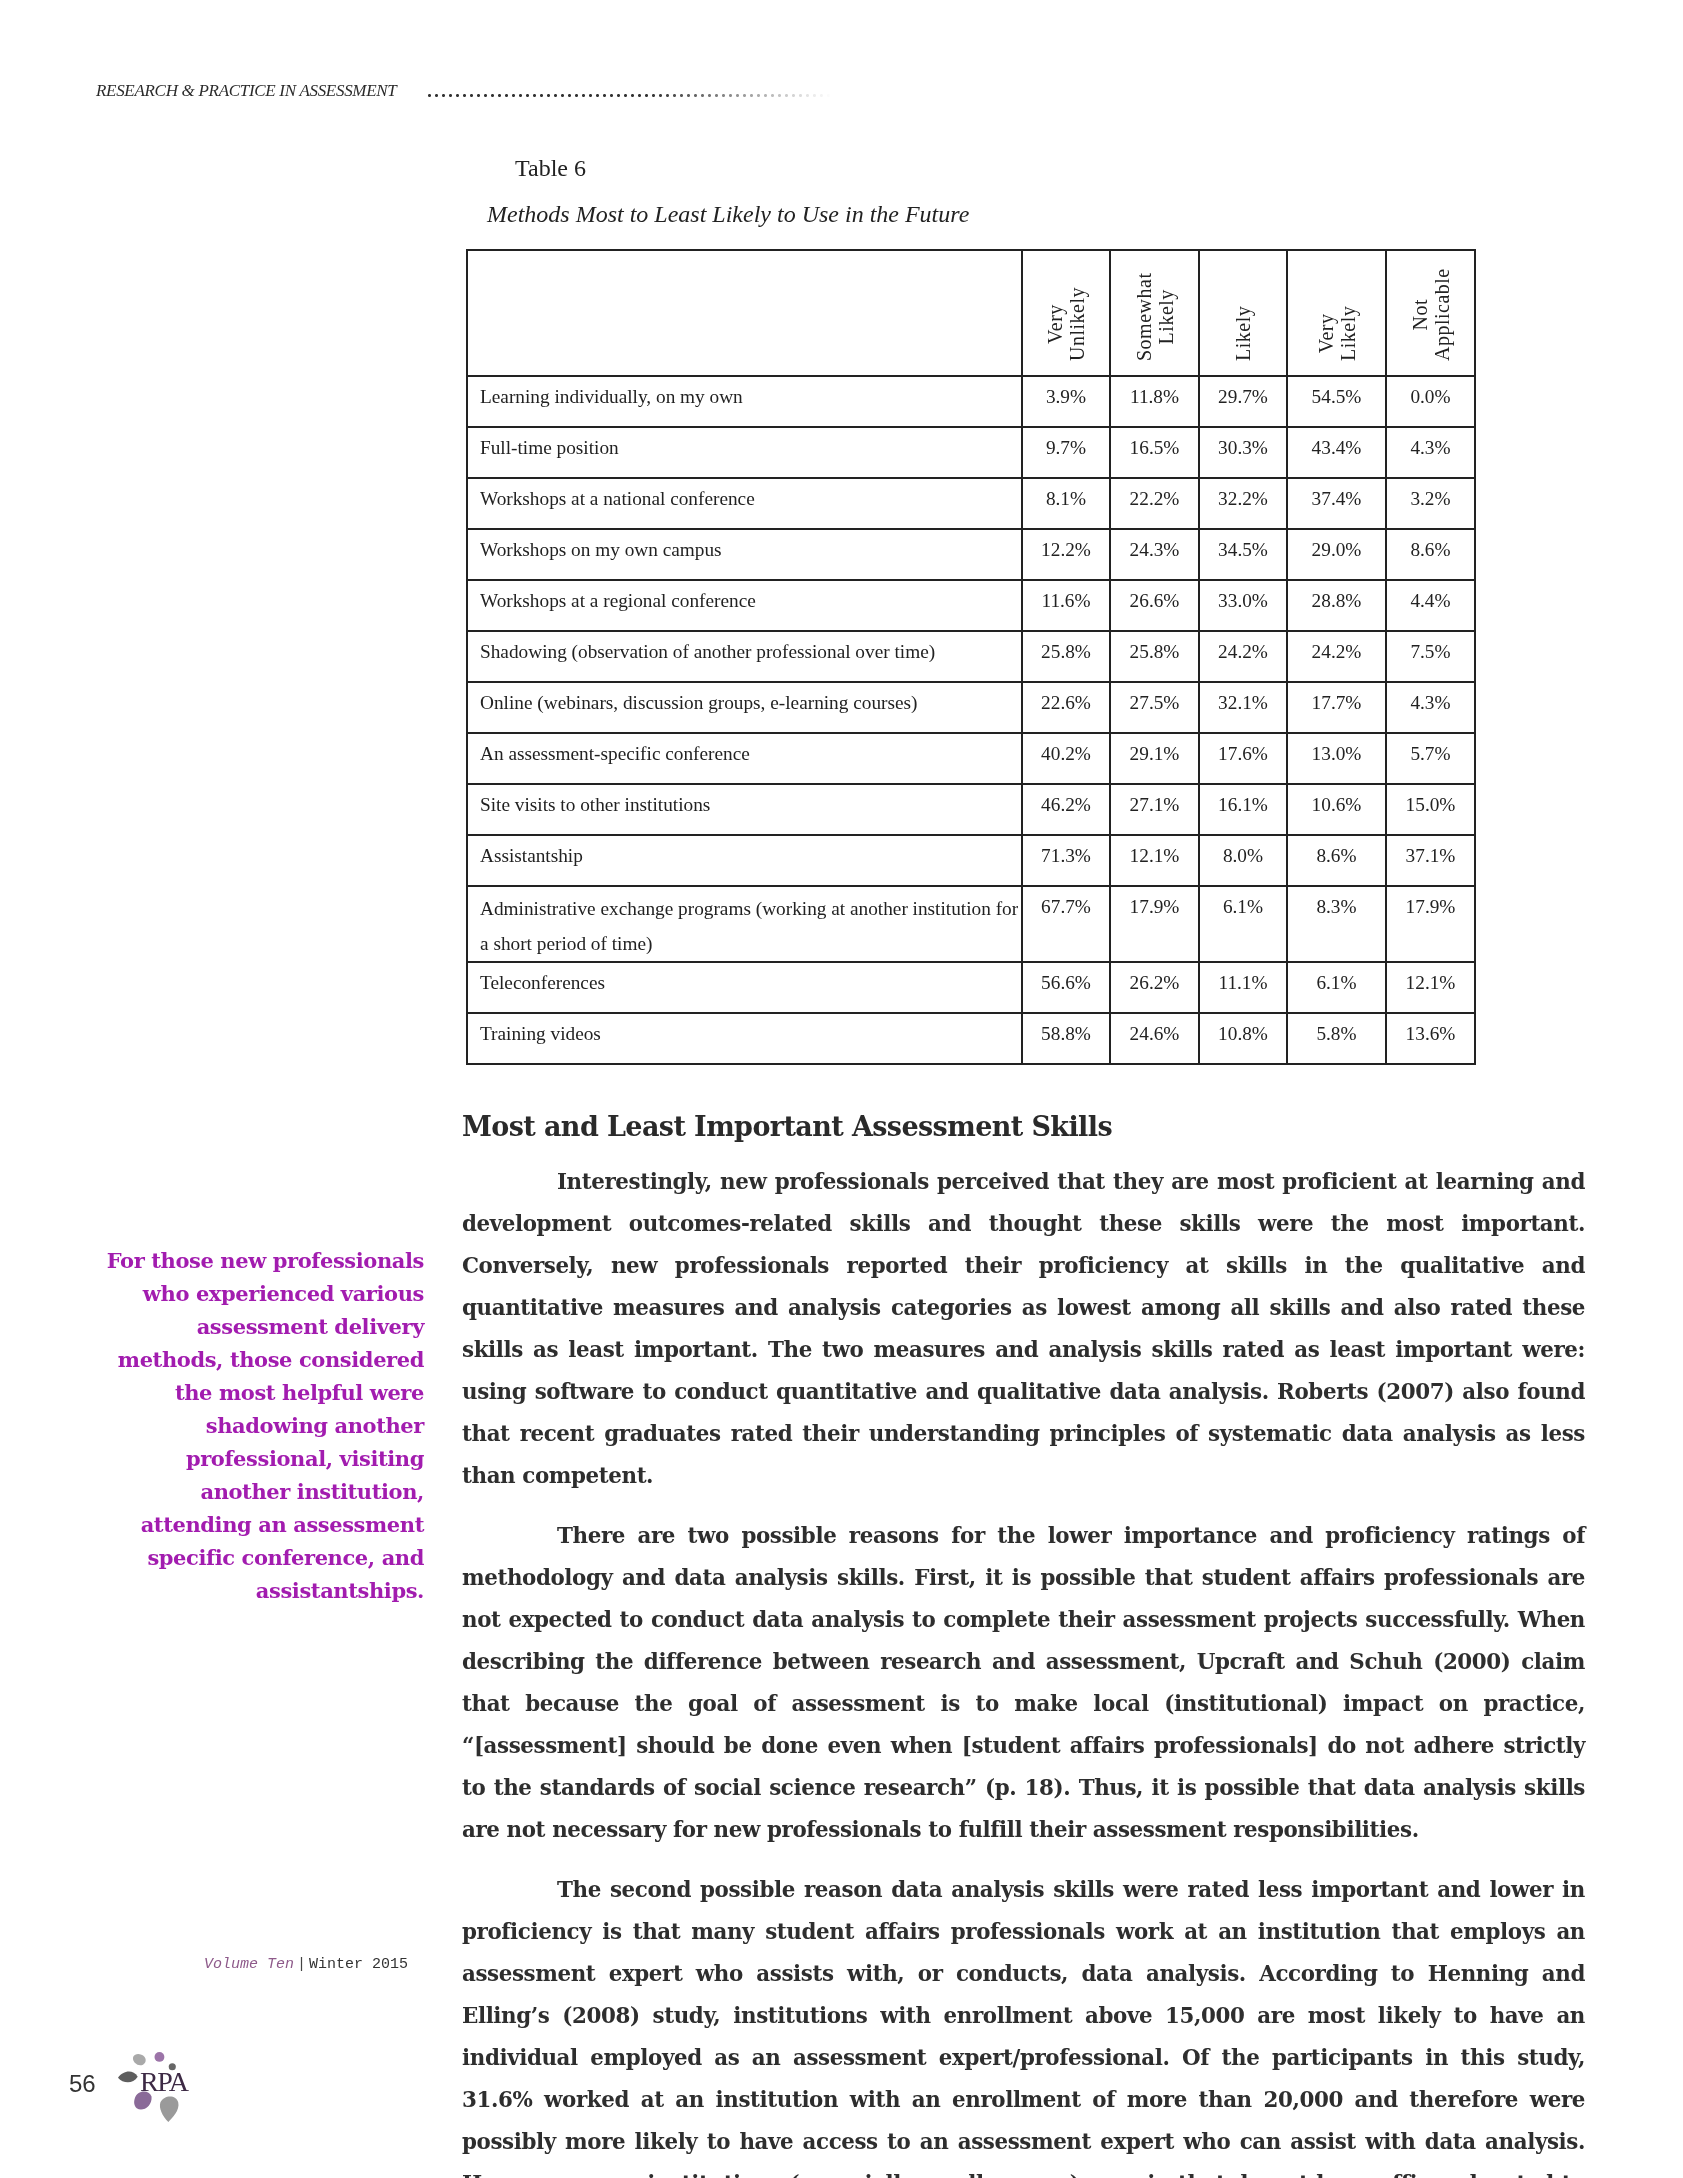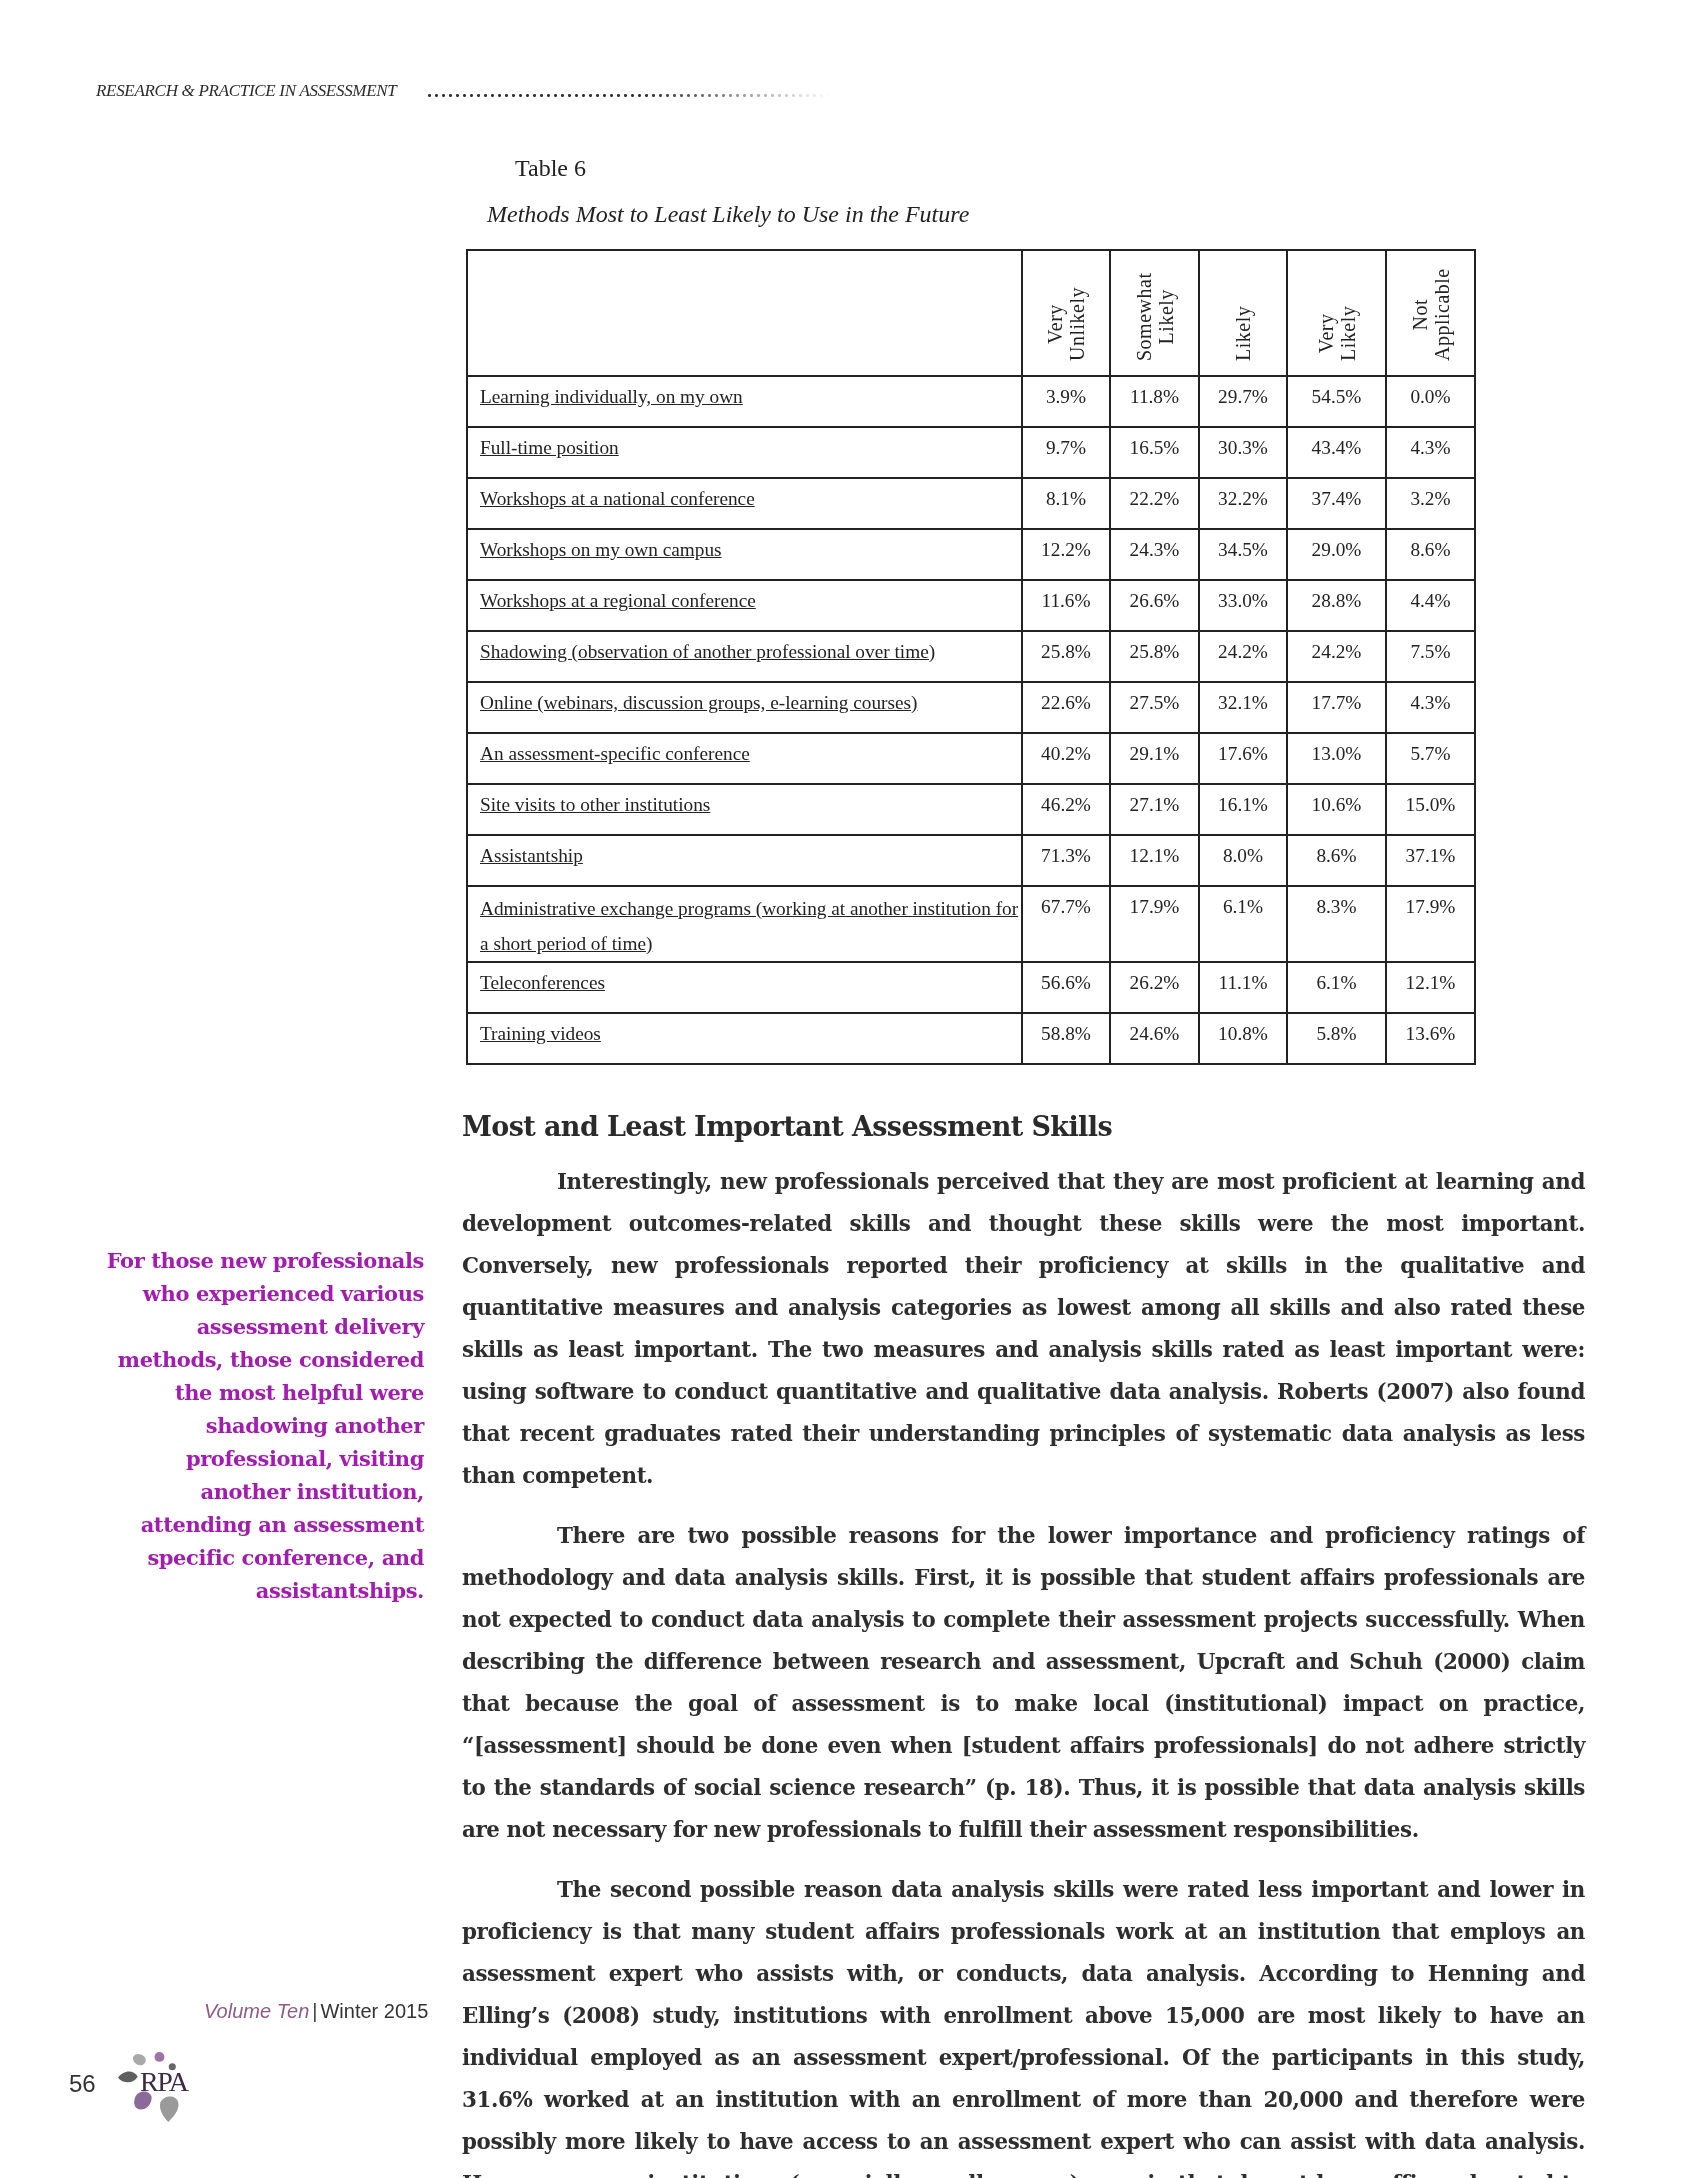--- a/index.html
+++ b/index.html
@@ -17,39 +17,39 @@
   
   #table-label { left:515px; top:155px; font-family:"Liberation Serif", serif; font-size:24px; color:#222; }
   #table-title { left:487px; top:201px; font-family:"Liberation Serif", serif; font-style:italic; font-size:24px; color:#222; white-space:nowrap; }
 
   
   #data-table { left:466px; top:249px; border-collapse:collapse; font-family:"Liberation Serif", serif; font-size:19.3px; color:#222; table-layout:fixed; }
   #data-table td, #data-table th { border:2.5px solid #222; padding:0; vertical-align:top; }
   #data-table th { height:124px; font-weight:normal; position:relative; }
   .hdr-rot { position:absolute; left:50%; bottom:14px; transform-origin:0 100%; transform:rotate(-90deg) translateY(50%); white-space:nowrap; line-height:22px; text-align:center; font-size:20px; letter-spacing:0.5px; }
   .hdr-rot span { display:block; }
-  #data-table td.label { padding:5px 0 0 12px; line-height:29px;text-decoration:underline; }
+  #data-table td.label { padding:5px 0 0 12px; line-height:29px; }
   #data-table td.val { text-align:center; padding-top:5px; line-height:29px; }
   #data-table tr.row { height:51px; }
   #data-table tr.row.tall { height:57px; }
   #data-table td.label.tall { line-height:35px; padding-top:4px; }
 
   
   #section-heading { left:462px; top:1111px; font-family:"DejaVu Serif", serif; font-weight:bold; font-size:27px; color:#2a2a2a; letter-spacing:-0.6px; white-space:nowrap; }
   #body { left:462px; top:1161px; width:1123px; font-family:"DejaVu Serif", serif; font-size:21.4px; line-height:42px; color:#2e2e2e; text-align:justify; letter-spacing:-0.4px;font-weight:bold; }
   #body p { margin:0 0 18px 0; text-indent:95px; }
 
   
   #pull-quote { left:99px; top:1244px; width:325px; text-align:right; font-family:"DejaVu Serif", serif; font-weight:bold; font-size:21px; line-height:33px; color:#a21caf; letter-spacing:-0.4px; }
 
   
   #page-number { left:69px; top:2070px; font-family:Liberation Sans, sans-serif; font-size:24px; color:#333; }
   #logo { left:115px; top:2051px; width:81px; height:77px; }
   #logo-text { left:140px; top:2066px; font-family:"Liberation Serif", serif; font-size:28px; color:#3d2a45; letter-spacing:-1.5px; }
-  #footer-issue { left:204px; top:2000px; font-family:Liberation Sans, sans-serif; font-size:20px; white-space:nowrap; }
+  #footer-issue { left:204px; top:1956px; font-family:Liberation Mono, monospace; font-size:15px; white-space:nowrap; }
   #footer-volume { font-style:italic; color:#8e5a8a; }
   #footer-sep { color:#444; margin:0 3px; }
   #footer-season { color:#333; }
 </style>
 </head>
 <body>
 
 <div id="running-header" class="abs">RESEARCH &amp; PRACTICE IN ASSESSMENT</div>
 <div id="header-dots" class="abs"></div>
 

